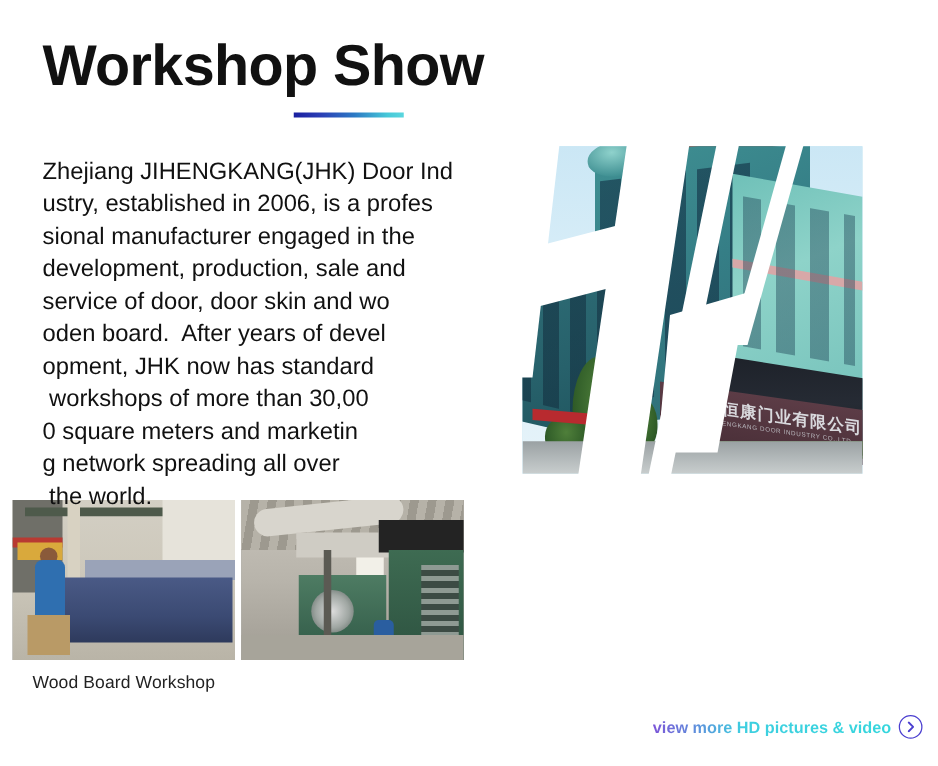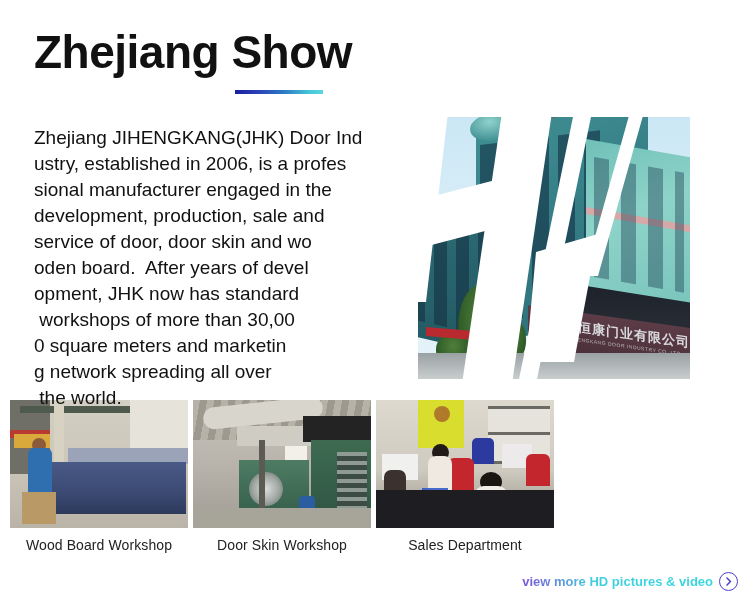--- a/index.html
+++ b/index.html
@@ -366,21 +366,21 @@
     align-items: center;
     justify-content: center;
     flex: none;
   }
   .more-arrow svg { display:block; }
 </style>
 </head>
 <body>
 
 <div class="title-block">
-  <h1 class="page-title">Zhejiang Show</h1>
+  <h1 class="page-title">Workshop Show</h1>
   <div class="title-rule"></div>
 </div>
 
 <div class="hero-photo">
   <div class="sky"></div>
 
   <div class="bld-main-top"></div>
   <div class="bld-main"></div>
   <div class="win-main"></div>
 
@@ -469,46 +469,23 @@
         <div class="t2-duct2"></div>
         <div class="t2-dark"></div>
       <div class="t2-green"></div>
         <div class="t2-grid"></div>
         <div class="t2-mach"></div>
       <div class="t2-fan"></div>
         <div class="t2-post"></div>
         <div class="t2-worker"></div>
       <div class="t2-floor"></div>
     </div>
-    <div class="thumb-cap">Door Skin Workshop</div>
   </div>
 
 
-  <div class="thumb-cell">
-    <div class="thumb-img">
-      <div class="t4-bg"></div>
-        <div class="t4-yellow"></div>
-        <div class="t4-medal"></div>
-      <div class="t4-shelf"></div>
-        <div class="t4-shelfbar"></div>
-      <div class="t4-chairB"></div>
-        <div class="t4-mon2"></div>
-        <div class="t4-chairR2"></div>
-      <div class="t4-chairR1"></div>
-        <div class="t4-mon1"></div>
-      <div class="t4-p3"></div>
-        <div class="t4-p1h"></div>
-        <div class="t4-p1"></div>
-      <div class="t4-blue"></div>
-        <div class="t4-p2h"></div>
-        <div class="t4-p2"></div>
-      <div class="t4-deskdark"></div>
-    </div>
-    <div class="thumb-cap">Sales Department</div>
-  </div>
 
 </div>
 
 <div class="more-link">
   <span class="more-link-text">view more HD pictures &amp; video</span>
   <span class="more-arrow">
     <svg width="8" height="9" viewBox="0 0 8 9" xmlns="http://www.w3.org/2000/svg" aria-hidden="true">
       <path d="M2 1 L5.5 4.5 L2 8" fill="none" stroke="#4b3fd0" stroke-width="1.5" stroke-linecap="round" stroke-linejoin="round"></path>
     </svg>
   </span>

